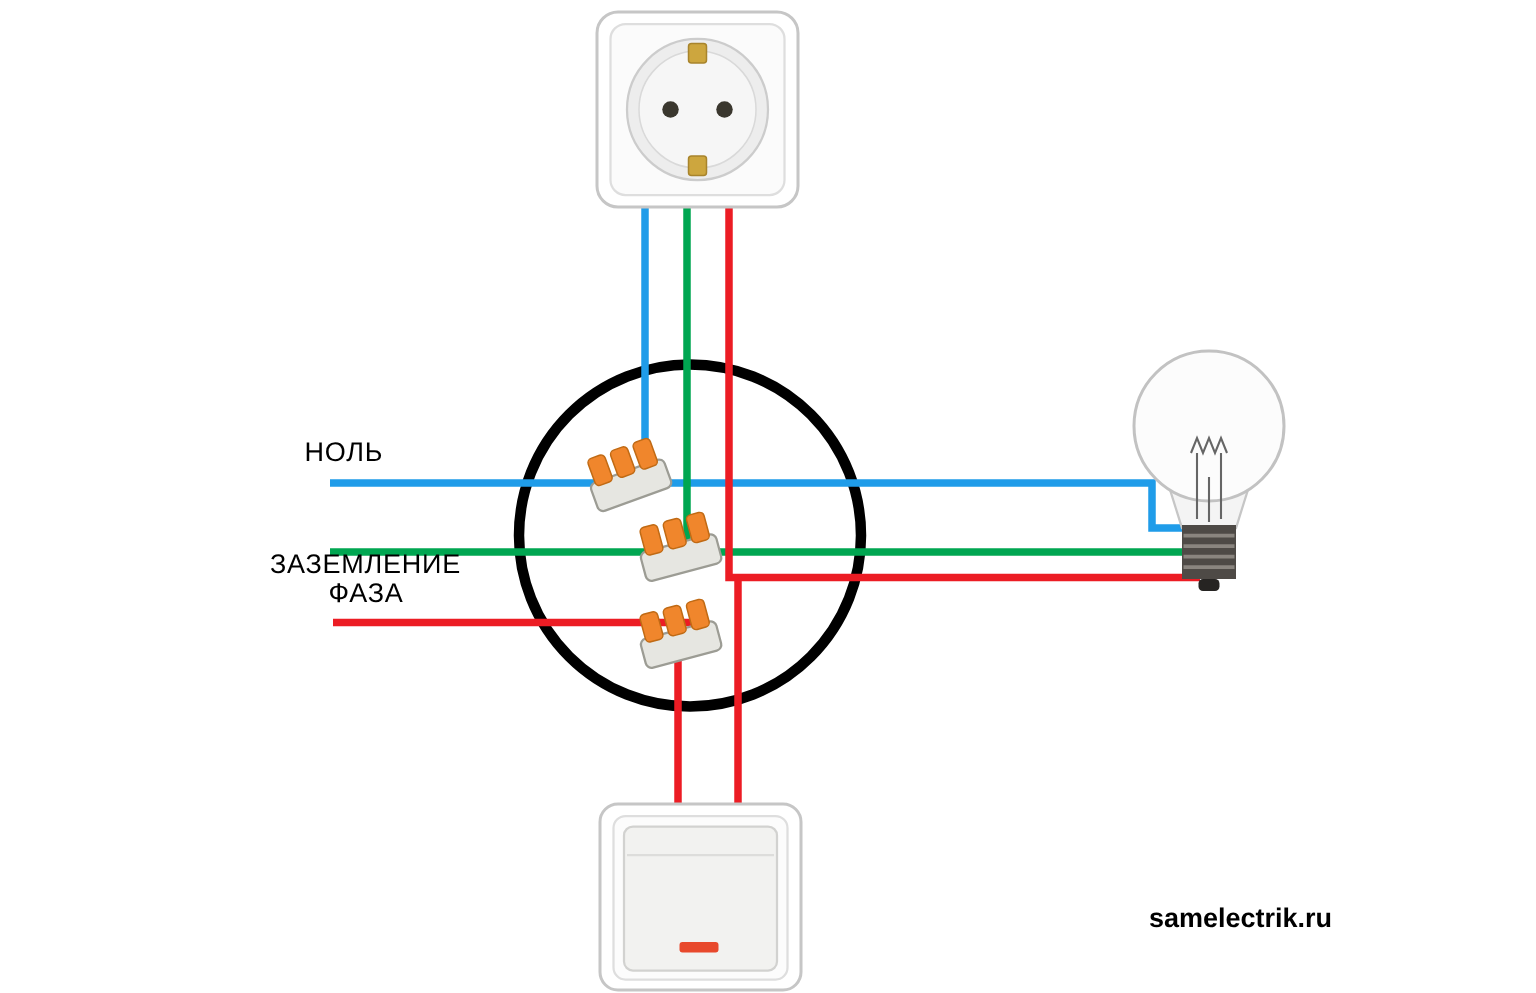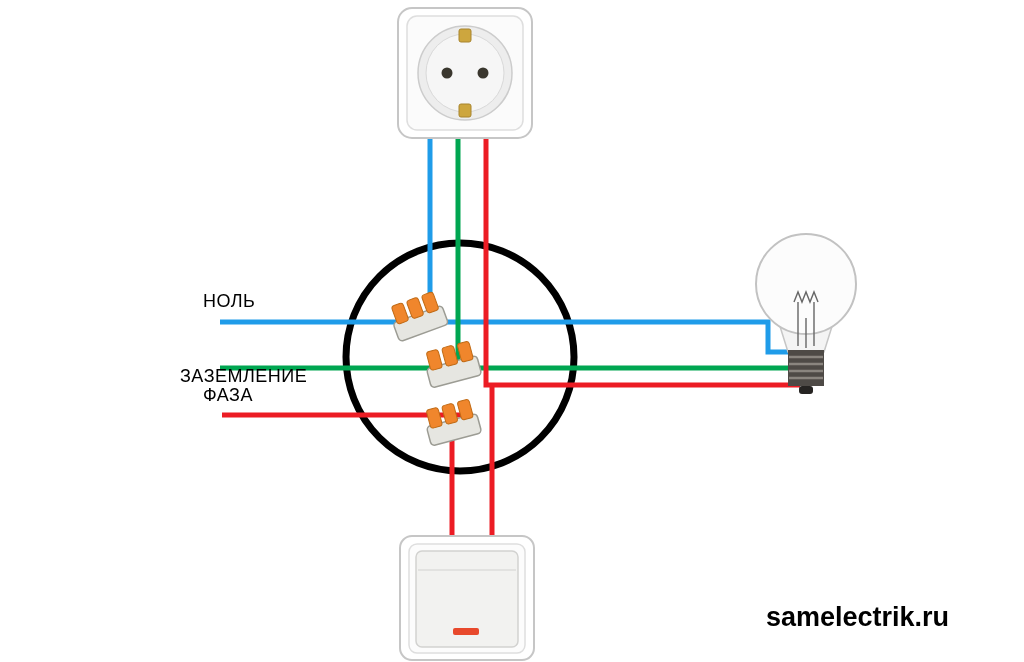--- a/index.html
+++ b/index.html
@@ -17,28 +17,28 @@
     position: absolute;
     font-size: 18px;
     letter-spacing: 0.5px;
     color: #000;
     white-space: nowrap;
   }
   .watermark {
     position: absolute;
     left: 766px;
     top: 602px;
-    font-size: 27px;
+    font-size: 18px;
     font-weight: 700;
     color: #000;
     white-space: nowrap;
   }
   #label-neutral { left: 203px; top: 291px; }
   #label-ground  { left: 180px; top: 338px; margin-top: 28px; }
-  #label-phase   { left: 203px; top: 385px; text-align: right; }
+  #label-phase   { left: 219px; top: 385px; text-align: right; }
 </style>
 </head>
 <body>
 
 <div class="stage">
 
   <svg width="1024" height="662" viewBox="0 0 1024 662">
 
     <circle cx="460" cy="357" r="114" fill="#ffffff" stroke="#000000" stroke-width="7"></circle>
 

